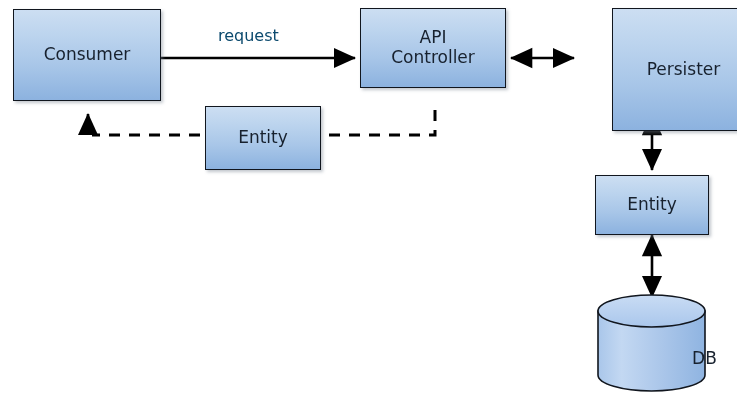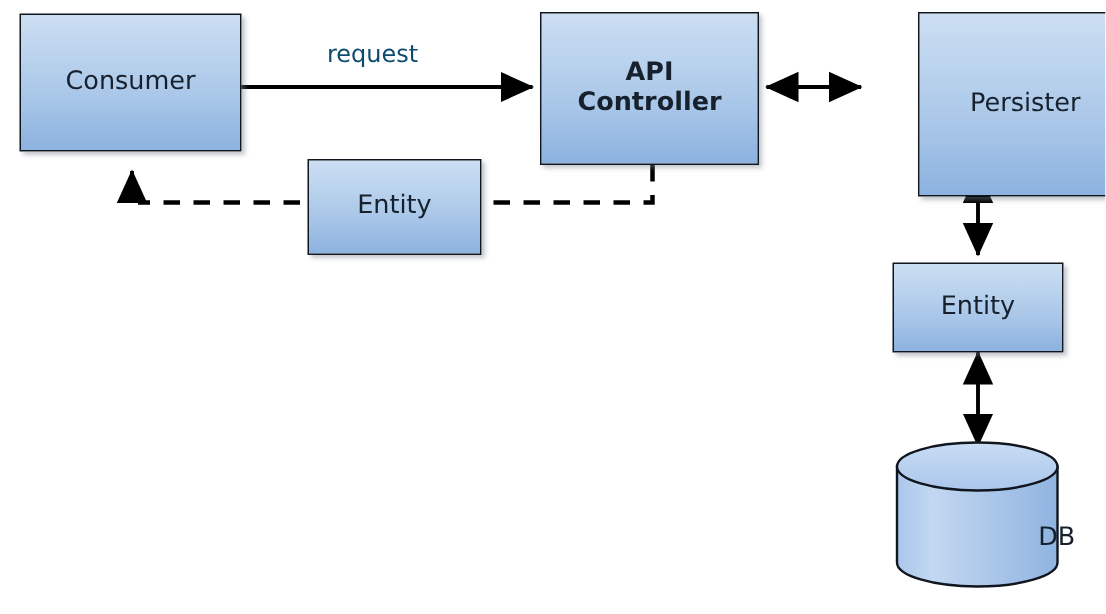--- a/index.html
+++ b/index.html
@@ -93,21 +93,21 @@
     <g class="cyl-group">
       <path d="M598,311 L598,375 A53.5,16 0 0 0 705,375 L705,311 Z" fill="url(#cylBody)" stroke="#11161e" stroke-width="1.6"></path>
       <ellipse cx="651.5" cy="311" rx="53.5" ry="16" fill="url(#cylTop)" stroke="#11161e" stroke-width="1.6"></ellipse>
     </g>
   </svg>
 
   <div class="node-box" style="left:13px; top:9px; width:148px; height:92px; font-size:17px;text-align:center;">
     <span class="node-label">Consumer</span>
   </div>
 
-  <div class="node-box" style="left:360px; top:8px; width:146px; height:102px; font-size:17px;font-weight:bold;">
+  <div class="node-box" style="left:360px; top:8px; width:146px; height:80px; font-size:17px;">
     <span class="node-label">API
 Controller</span>
   </div>
 
   <div class="node-box" style="left:612px; top:8px; width:143px; height:123px; font-size:17px;">
     <span class="node-label">Persister</span>
   </div>
 
   <div class="node-box" style="left:205px; top:106px; width:116px; height:64px; font-size:17px;">
     <span class="node-label">Entity</span>

